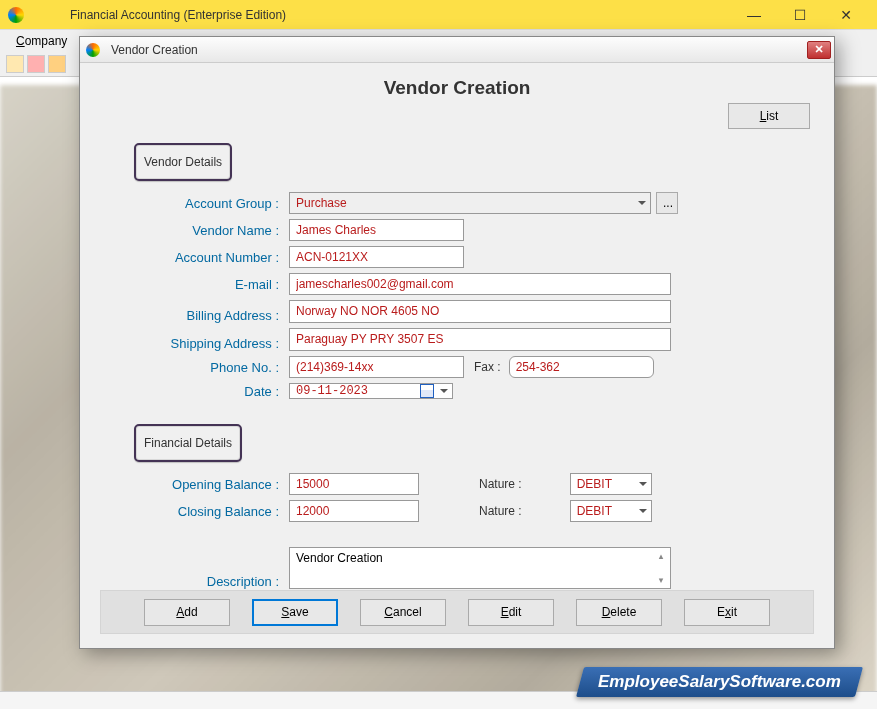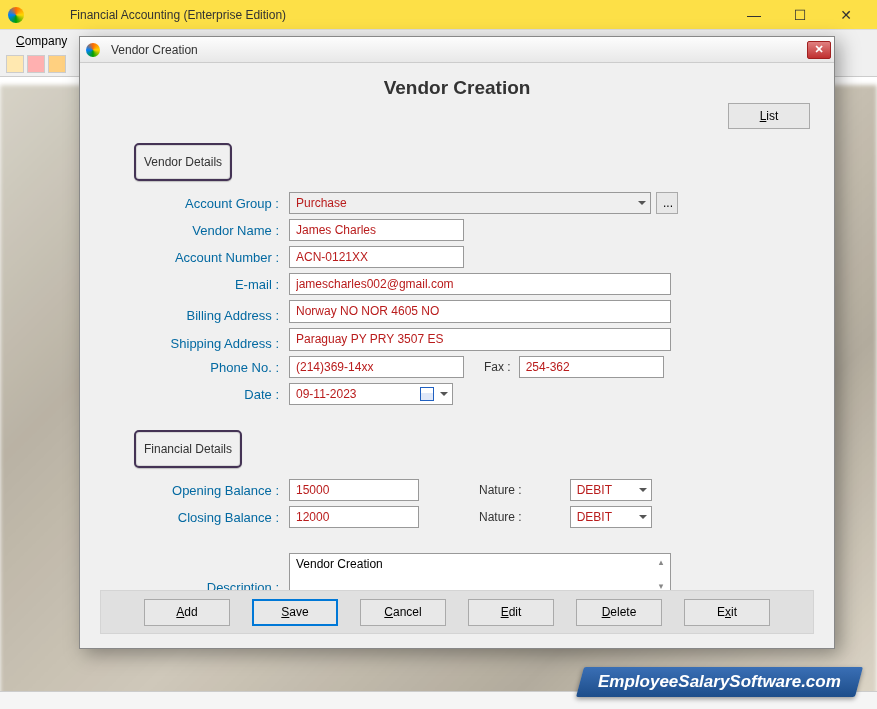--- a/index.html
+++ b/index.html
@@ -173,36 +173,36 @@
   .form-row.tall { align-items: flex-end; }
   .form-row.tall .lbl { padding-top: 4px; }
   .lbl {
     width: 155px;
     text-align: right;
     padding-right: 10px;
     color: #0369a1;
     font-size: 13px;
   }
   .lbl-sm {
-    padding: 0 8px 0 20px;
+    padding: 0 8px 0 10px;
     color: #333;
     font-size: 12px;
   }
   input[type=text], textarea, .select, .date-picker {
     font-family: inherit;
     font-size: 12px;
     border: 1px solid #999;
     padding: 3px 6px;
     background: #fff;
     color: #b91c1c;
   }
   .input-wide { width: 382px; }
   .input-med { width: 175px; }
   .input-sm { width: 130px; }
-  .input-fax { width: 145px; }
+  .input-fax { width: 145px; border-radius: 6px; }
   textarea { resize: none; height: 23px; }
   .select {
     width: 362px;
     height: 22px;
     padding: 0 20px 0 6px;
     display: inline-flex;
     align-items: center;
     position: relative;
     background: #efefef;
   }
@@ -216,23 +216,24 @@
   }
   .ellipsis-btn {
     width: 22px; height: 22px;
     margin-left: 5px;
     background: #e8e8e8;
     border: 1px solid #aaa;
     font-size: 12px;
     text-align: center;
   }
   .date-picker {
-    width: 164px; height: 22px;
+    width: 164px; height: 16px;
     display: inline-flex; align-items: center; justify-content: space-between;
     padding-right: 4px;
+    font-family: Liberation Mono, monospace;
   }
   .date-widget {
     display: inline-flex; align-items: center; gap: 6px;
   }
   .date-calendar-icon {
     width: 14px; height: 14px;
     border: 1px solid #2060c0;
     background: linear-gradient(#fff 40%, #e0e8f8 40%);
     position: relative;
   }

